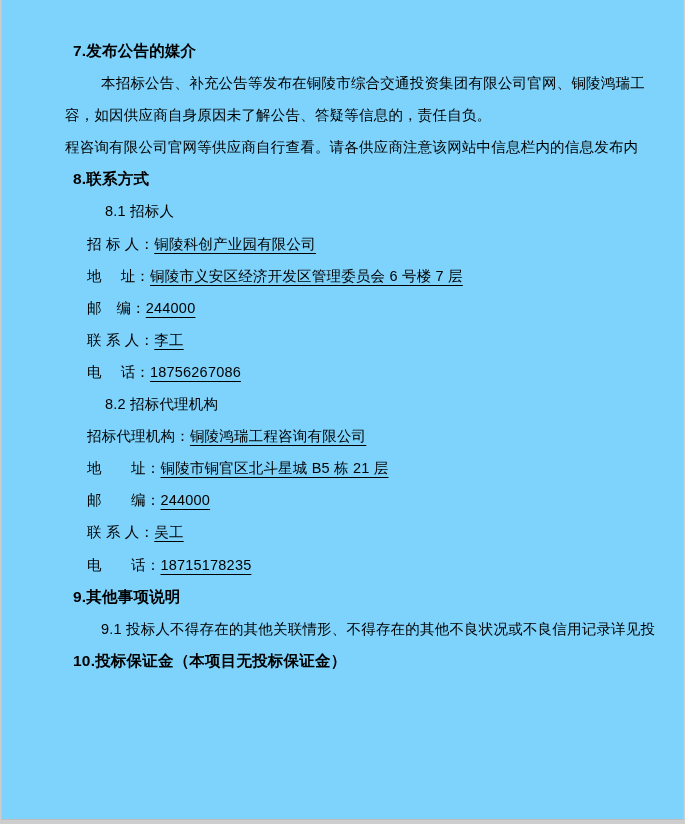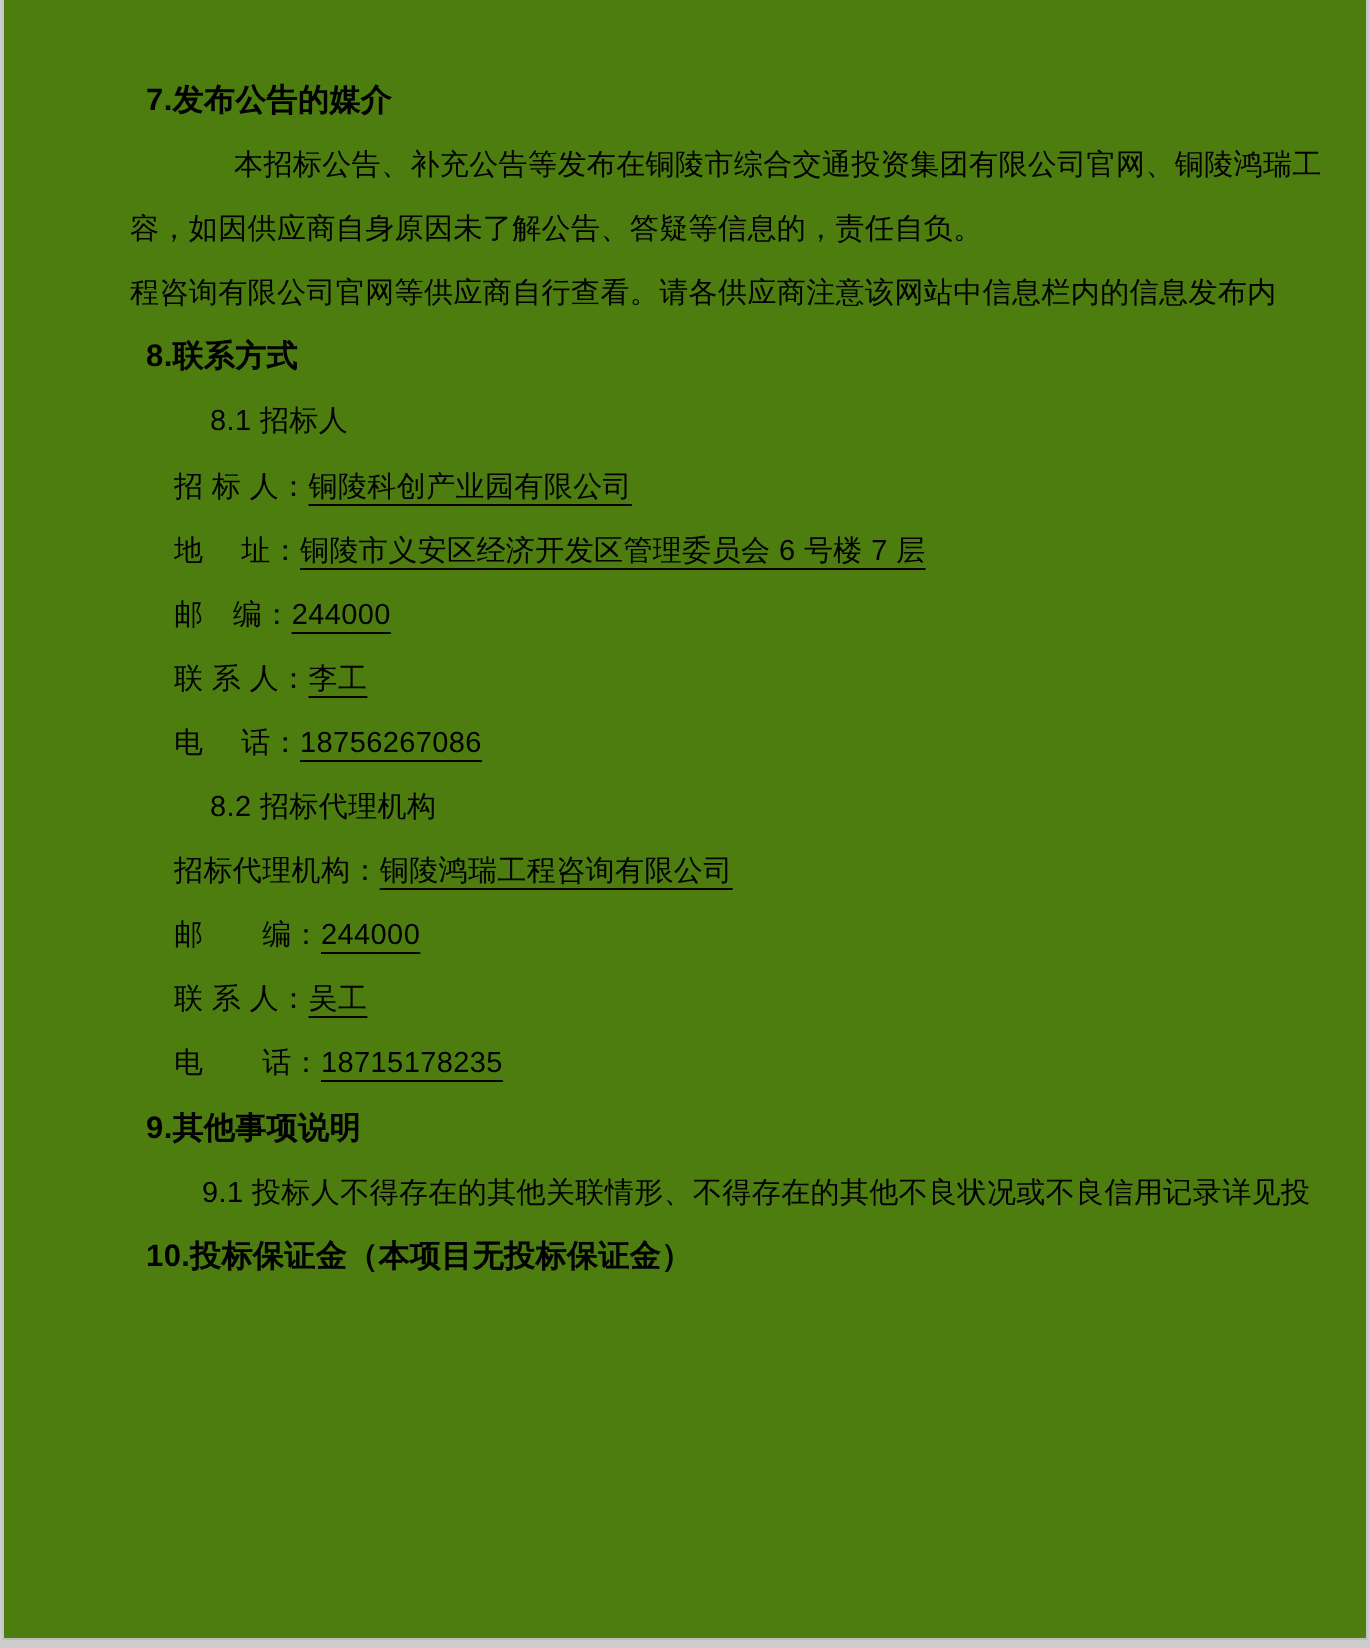--- a/index.html
+++ b/index.html
@@ -14,21 +14,21 @@
     font-family: "Liberation Sans", sans-serif;
     color: #000000;
     overflow: hidden;
   }
   .page {
     position: absolute;
     left: 1px;
     top: 0;
     width: 681px;
     height: 819px;
-    background: #4d7c0f;
+    background: #7dd3fc;
     border-left: 1px solid #c4c4c4;
     border-right: 1px solid #c4c4c4;
     border-bottom: 1px solid #bdbdbd;
     box-sizing: content-box;
   }
   .content {
     position: absolute;
     left: 63px;
     top: 35px;
     width: 562px;
@@ -45,21 +45,21 @@
     font-size: 15.5px;
     margin-left: 8px;
   }
   .sub {
     margin-left: 40px;
   }
   .field {
     margin-left: 22px;
   }
   .p7-first {
-    margin-left: 52px;
+    margin-left: 36px;
   }
   .p9-first {
     margin-left: 36px;
   }
   .value {
     text-decoration: underline;
     text-decoration-thickness: 1.3px;
     text-underline-offset: 3.5px;
   }
 </style>
@@ -78,20 +78,21 @@
 
     <div class="line sub">8.1 招标人</div>
     <div class="line field"><span class="flabel">招 标 人：</span><span class="value">铜陵科创产业园有限公司</span></div>
     <div class="line field"><span class="flabel">地　 址：</span><span class="value">铜陵市义安区经济开发区管理委员会 6 号楼 7 层</span></div>
     <div class="line field"><span class="flabel">邮　编：</span><span class="value">244000</span></div>
     <div class="line field"><span class="flabel">联 系 人：</span><span class="value">李工</span></div>
     <div class="line field"><span class="flabel">电　 话：</span><span class="value">18756267086</span></div>
 
     <div class="line sub">8.2 招标代理机构</div>
     <div class="line field"><span class="flabel">招标代理机构：</span><span class="value">铜陵鸿瑞工程咨询有限公司</span></div>
+    <div class="line field"><span class="flabel">地　　址：</span><span class="value">铜陵市铜官区北斗星城 B5 栋 21 层</span></div>
     <div class="line field"><span class="flabel">邮　　编：</span><span class="value">244000</span></div>
     <div class="line field"><span class="flabel">联 系 人：</span><span class="value">吴工</span></div>
     <div class="line field"><span class="flabel">电　　话：</span><span class="value">18715178235</span></div>
 
     <div class="line h">9.其他事项说明</div>
     <div class="line p9-first">9.1 投标人不得存在的其他关联情形、不得存在的其他不良状况或不良信用记录详见投</div>
 
     <div class="line h">10.投标保证金（本项目无投标保证金）</div>
 
   </div>

